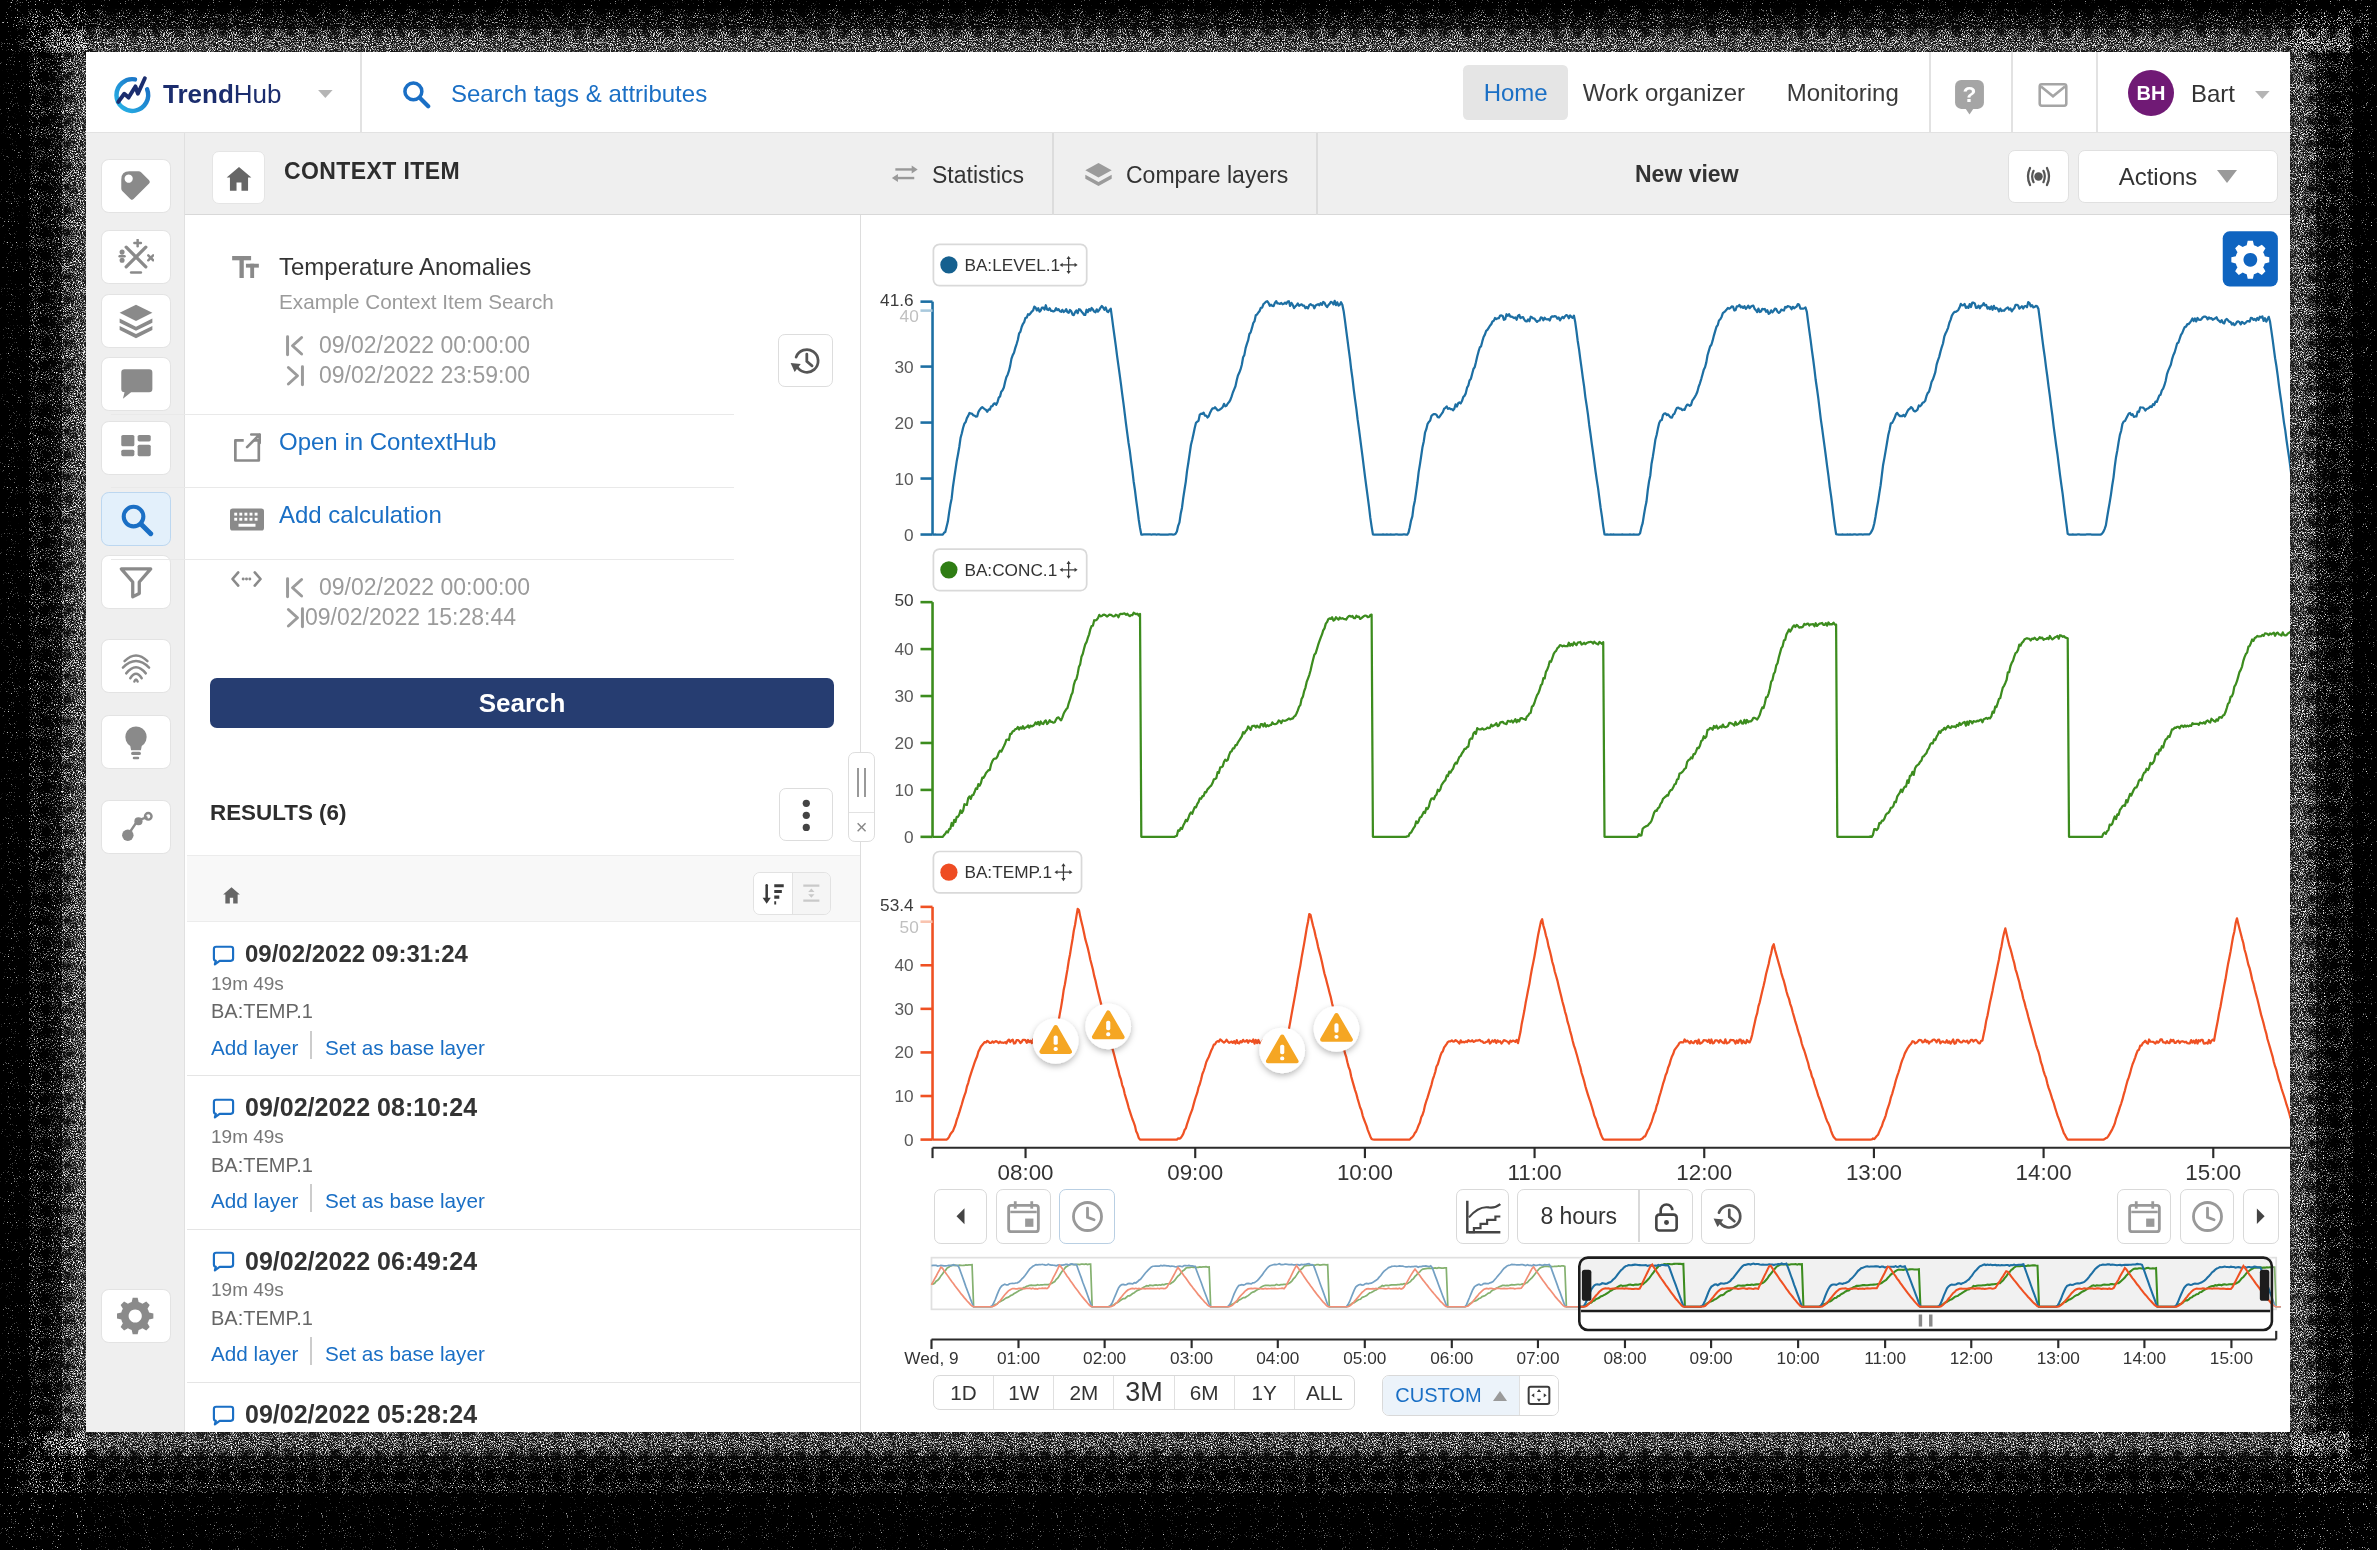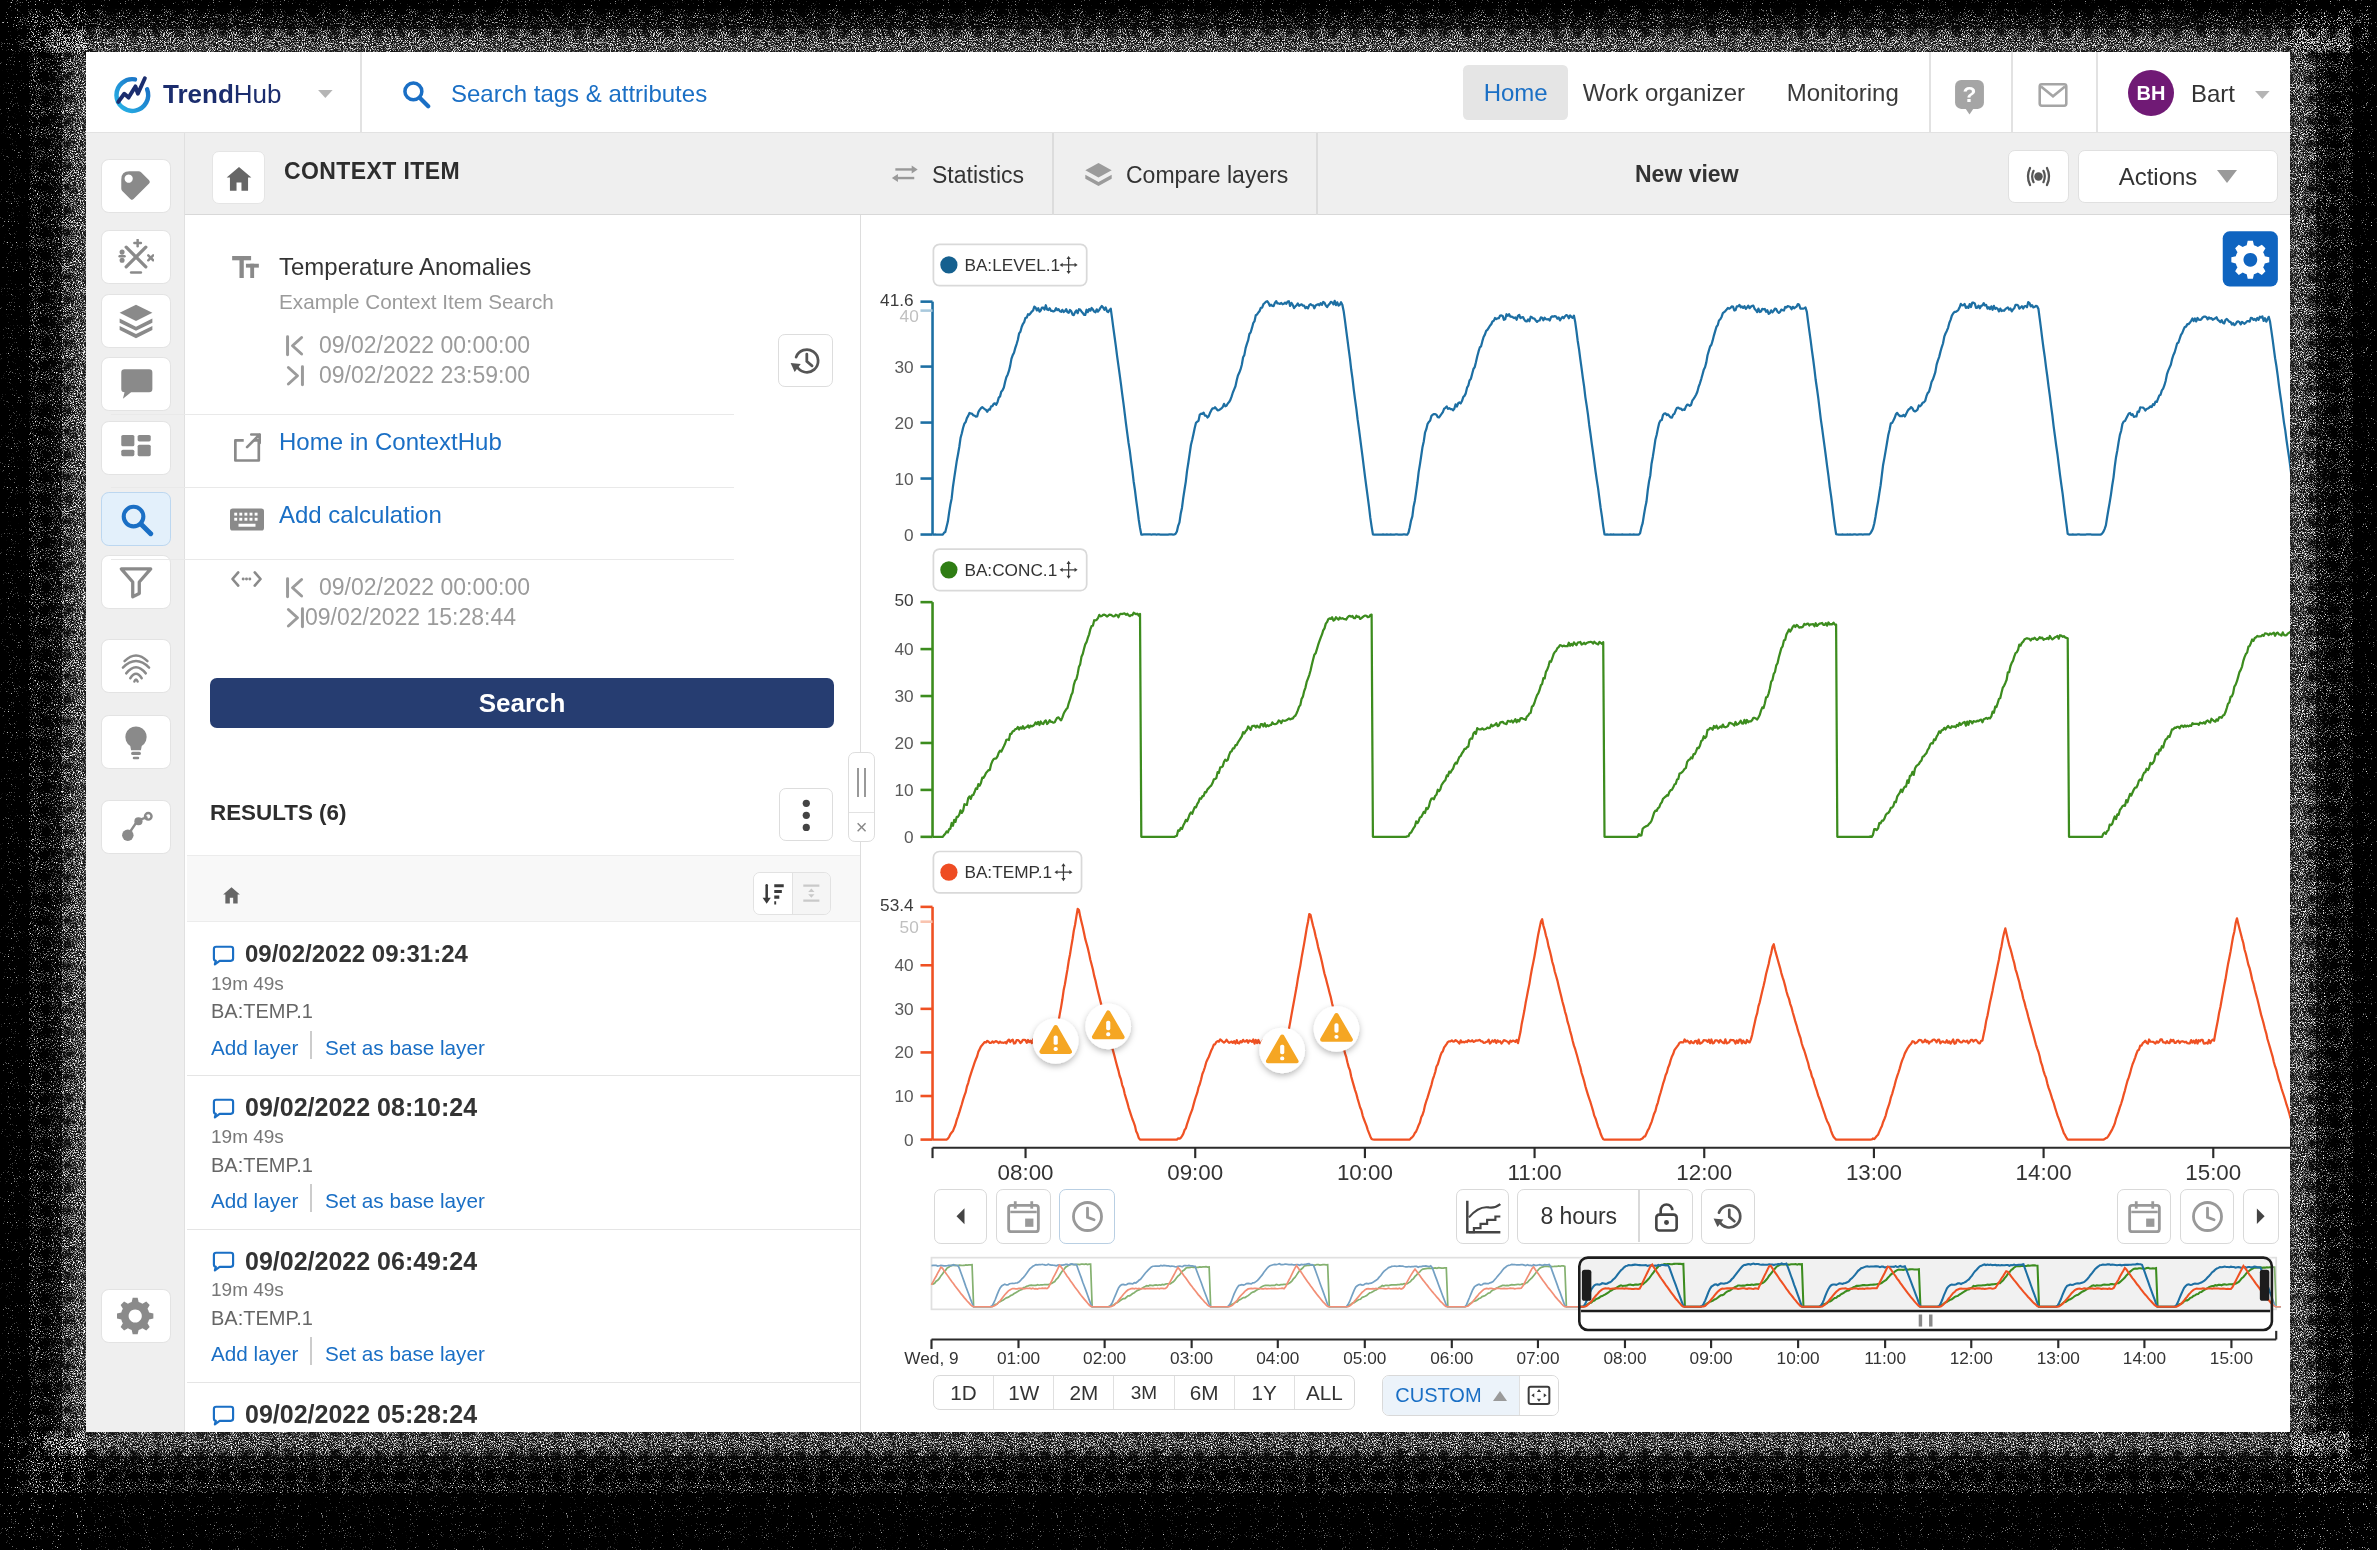--- a/index.html
+++ b/index.html
@@ -245,21 +245,21 @@
     </div>
     <div class="hr" style="top:362px"></div>
     <div class="ic" style="left:146px;top:380px;width:31px;height:31px">
       <svg width="31" height="31" viewBox="0 0 37 37" style="">
         <g fill="none" stroke="#8a8a8a" stroke-width="3.2" stroke-linejoin="round">
           <path d="M26 8 L32 8 32 32 4 32 4 8 14 8" transform="translate(0,2)"></path>
           <path d="M18 18 L33 3 M23 3 L33 3 33 13" stroke-linecap="round"></path>
         </g>
       </svg>
     </div>
-    <div class="abs link" style="left:193px;top:376px;font-size:24px">Home in ContextHub</div>
+    <div class="abs link" style="left:193px;top:376px;font-size:24px">Open in ContextHub</div>
     <div class="hr" style="top:435px"></div>
     <div class="ic" style="left:144px;top:451px;width:34px;height:33px">
       <svg width="34" height="33" viewBox="0 0 40 38" style="">
         <rect x="0" y="6" width="40" height="26" rx="3" fill="#8a8a8a"></rect>
         <rect x="5" y="11" width="3.4" height="3.4" fill="#fff"></rect>
         <rect x="11" y="11" width="3.4" height="3.4" fill="#fff"></rect>
         <rect x="17" y="11" width="3.4" height="3.4" fill="#fff"></rect>
         <rect x="23" y="11" width="3.4" height="3.4" fill="#fff"></rect>
         <rect x="29" y="11" width="3.4" height="3.4" fill="#fff"></rect>
         <rect x="5" y="17" width="3.4" height="3.4" fill="#fff"></rect>
@@ -690,21 +690,21 @@
       <text x="2390" y="1583" font-size="20" fill="#333" text-anchor="middle" font-family="Liberation Sans">13:00</text>
       <line x1="2490" y1="1554" x2="2490" y2="1564" stroke="#2b2b2b" stroke-width="2.5"></line>
       <text x="2490" y="1583" font-size="20" fill="#333" text-anchor="middle" font-family="Liberation Sans">14:00</text>
       <line x1="2591" y1="1554" x2="2591" y2="1564" stroke="#2b2b2b" stroke-width="2.5"></line>
       <text x="2591" y="1583" font-size="20" fill="#333" text-anchor="middle" font-family="Liberation Sans">15:00</text>
     </svg>
     <div class="abs" style="left:847px;top:1323px;width:422px;height:35px;border:1.7px solid #d9d9d9;border-radius:6.9px;background:#fff;display:flex">
       <div style="flex:1;display:flex;align-items:center;justify-content:center;font-size:20.7px;color:#333">1D</div>
       <div style="flex:1;border-left:1.7px solid #e0e0e0;display:flex;align-items:center;justify-content:center;font-size:20.7px;color:#333">1W</div>
       <div style="flex:1;border-left:1.7px solid #e0e0e0;display:flex;align-items:center;justify-content:center;font-size:20.7px;color:#333">2M</div>
-      <div style="flex:1;border-left:1.7px solid #e0e0e0;display:flex;align-items:center;justify-content:center;font-size:19px;color:#333">3M</div>
+      <div style="flex:1;border-left:1.7px solid #e0e0e0;display:flex;align-items:center;justify-content:center;font-size:27px;color:#333">3M</div>
       <div style="flex:1;border-left:1.7px solid #e0e0e0;display:flex;align-items:center;justify-content:center;font-size:20.7px;color:#333">6M</div>
       <div style="flex:1;border-left:1.7px solid #e0e0e0;display:flex;align-items:center;justify-content:center;font-size:20.7px;color:#333">1Y</div>
       <div style="flex:1;border-left:1.7px solid #e0e0e0;display:flex;align-items:center;justify-content:center;font-size:20.7px;color:#333">ALL</div>
     </div>
     <div class="abs" style="left:1296px;top:1323px;width:177px;height:41px;border:1.7px solid #d9d9d9;border-radius:6.9px;overflow:hidden;display:flex">
       <div style="width:136px;background:#ecf3fa;display:flex;align-items:center;justify-content:center;font-size:20px;color:#1a6fc5">CUSTOM&nbsp;&nbsp;<span style="display:inline-block;width:0;height:0;border-left:7.8px solid transparent;border-right:7.8px solid transparent;border-bottom:10.3px solid #9a9a9a"></span></div>
       <div style="flex:1;background:#fff;border-left:1.7px solid #e0e0e0;display:flex;align-items:center;justify-content:center">
         <svg width="24" height="24" viewBox="0 0 36 36" style="">
           <rect x="2.5" y="4" width="31" height="26" rx="3" fill="none" stroke="#3c3c3c" stroke-width="3"></rect>
           <path fill="#3c3c3c" d="M18 7.5 l3.2 4.4 h-6.4Z M18 26.5 l3.2 -4.4 h-6.4Z M6.5 17 l4.4 -3.2 v6.4Z M29.5 17 l-4.4 -3.2 v6.4Z"></path>

